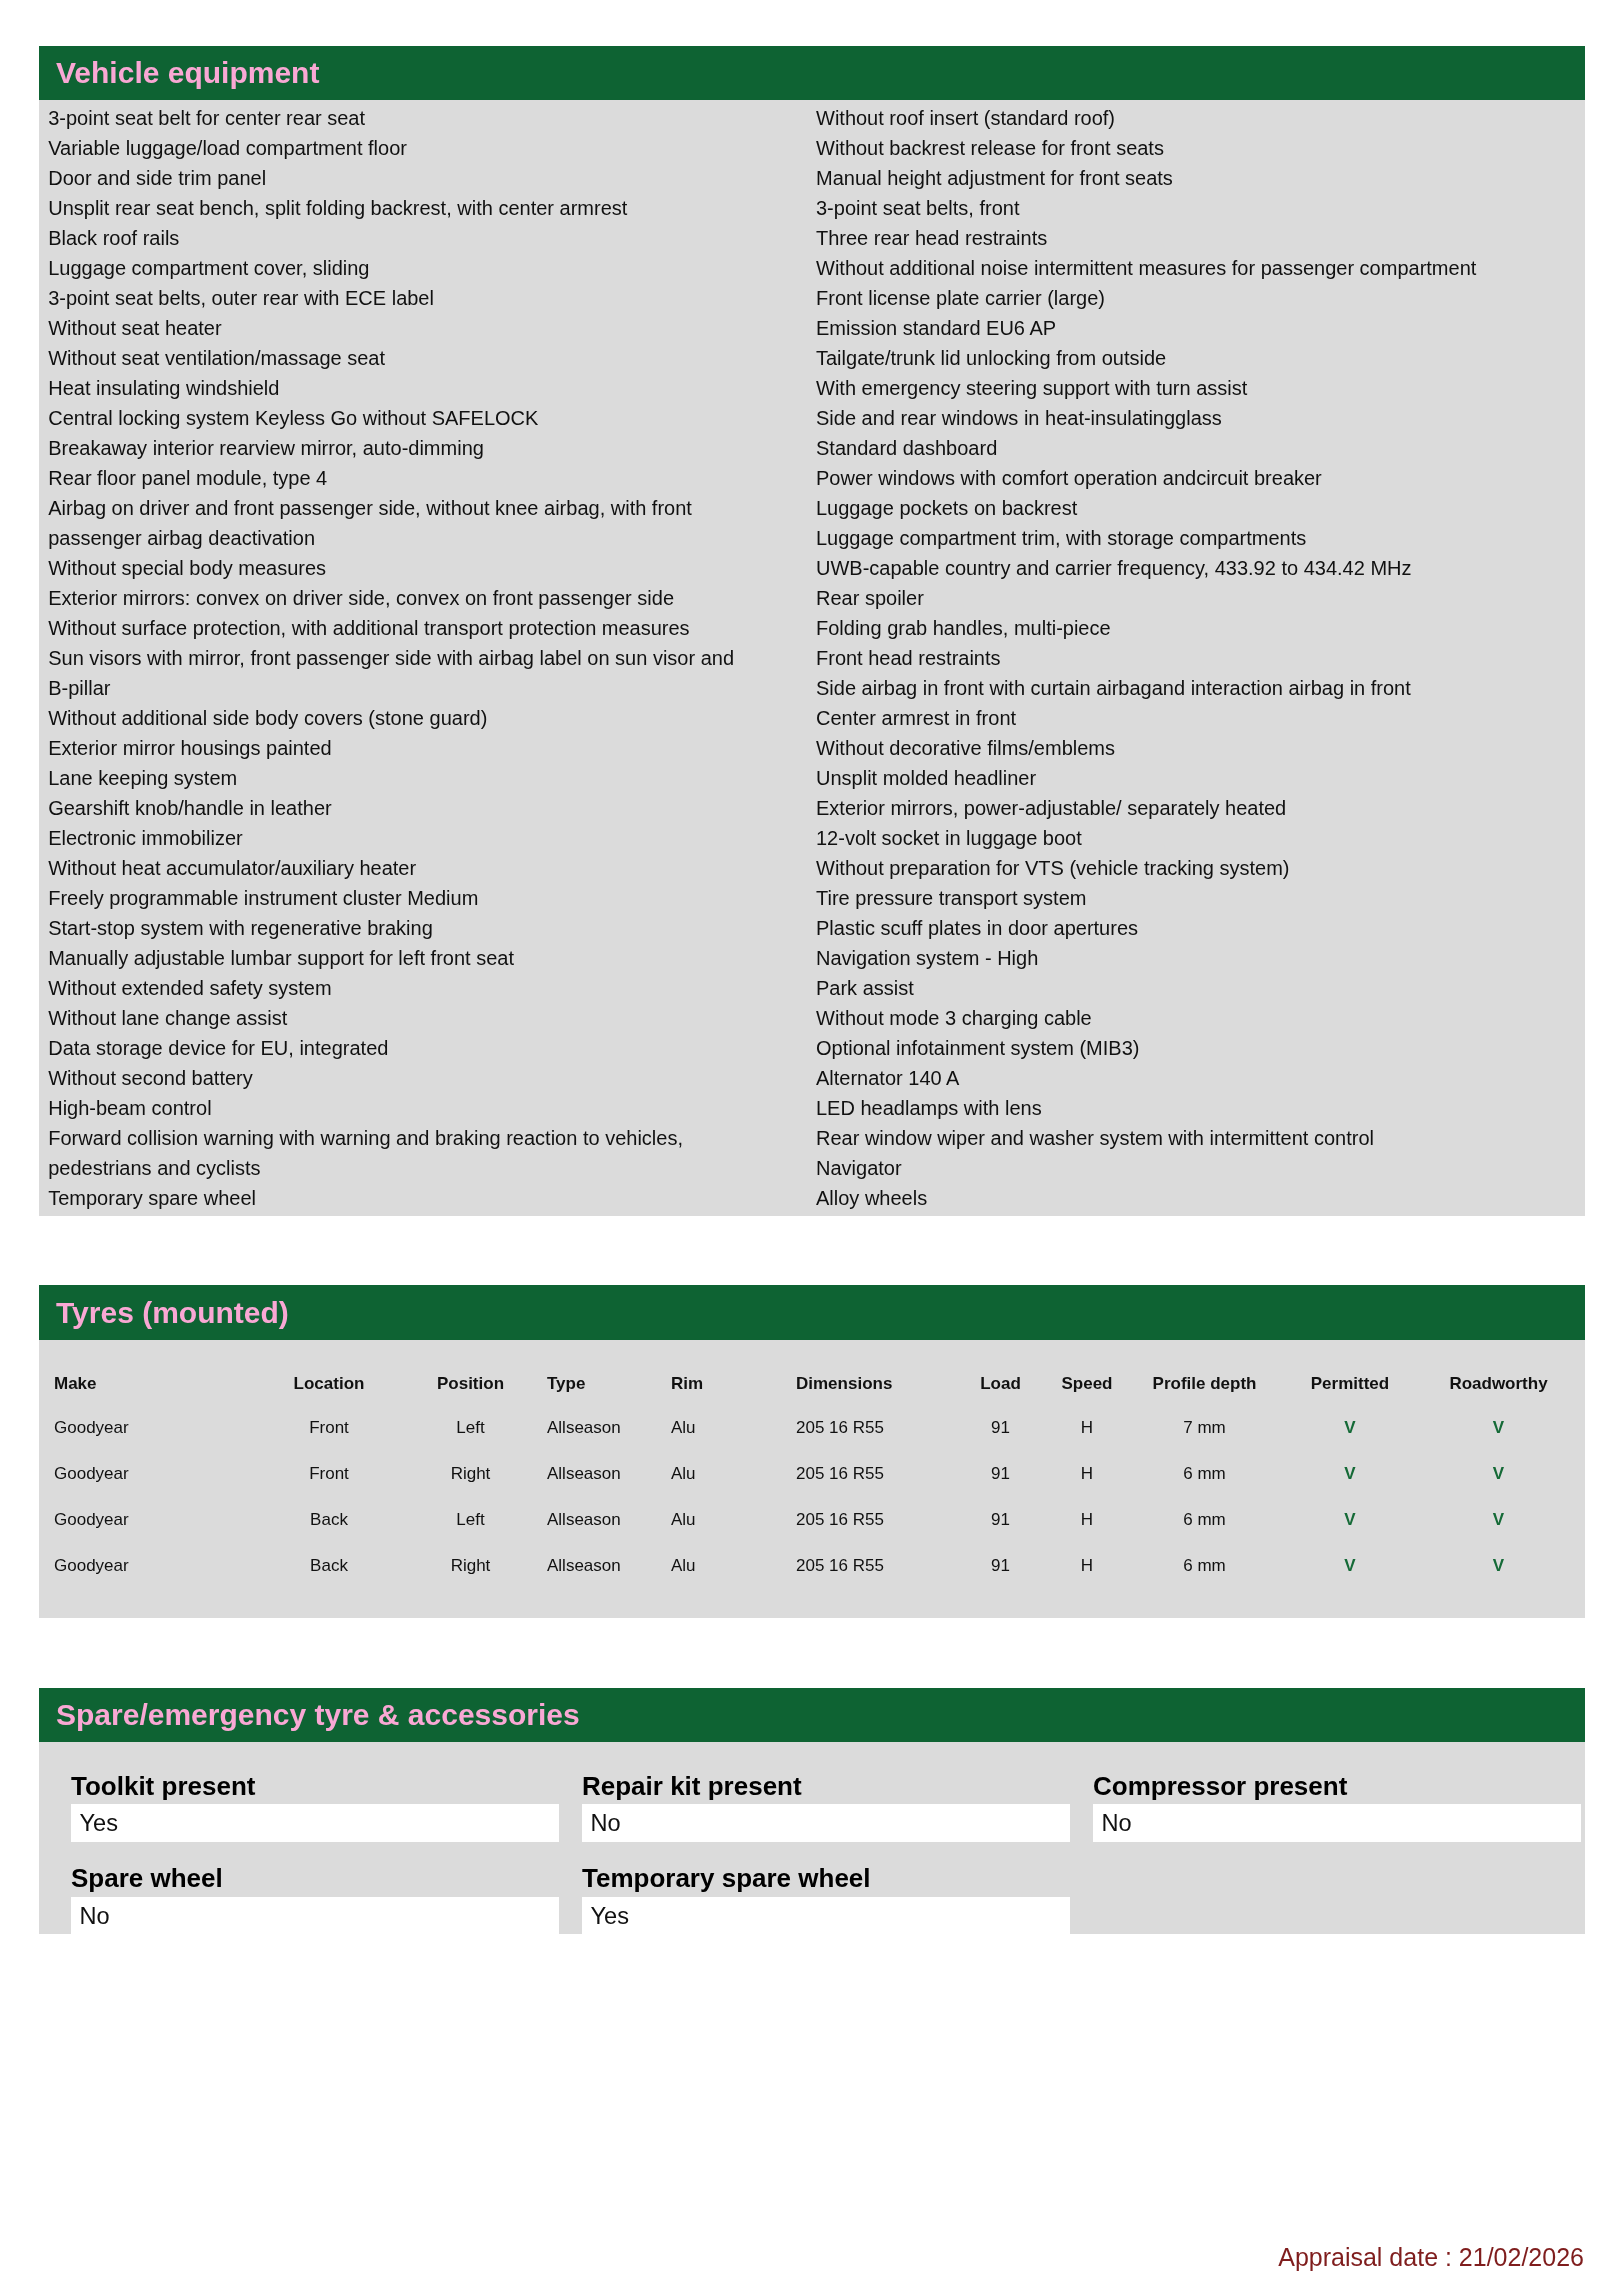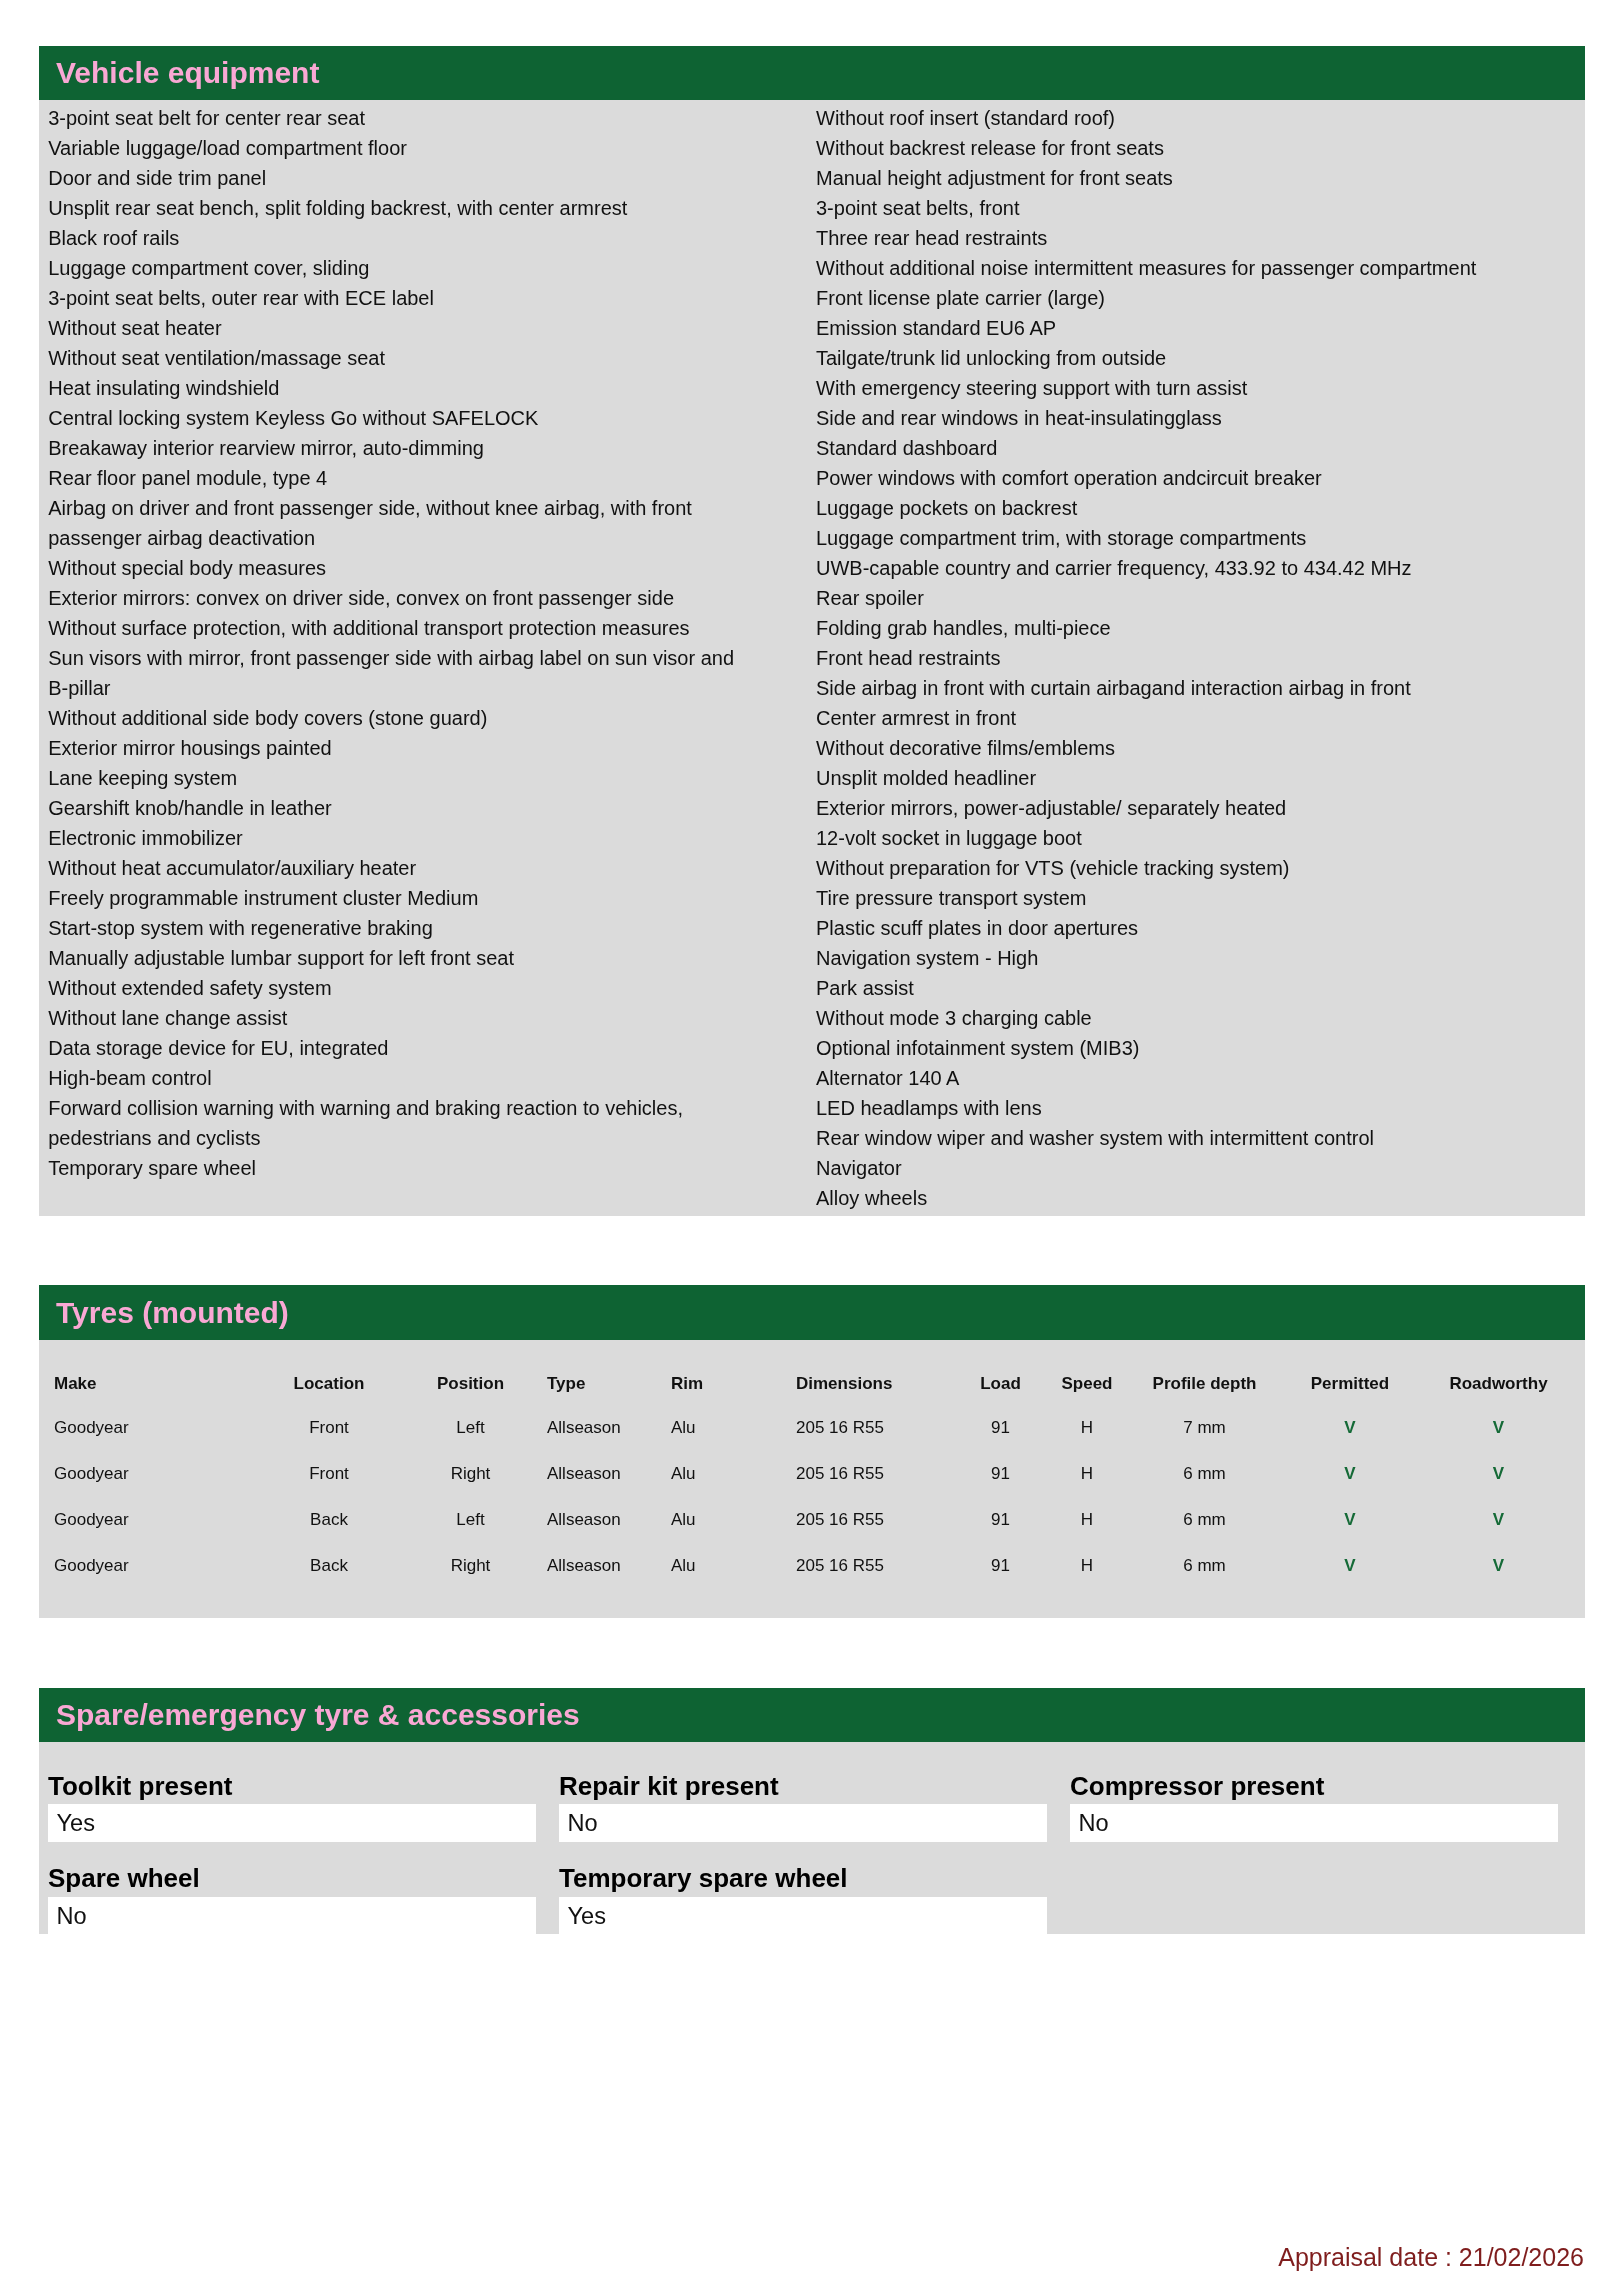--- a/index.html
+++ b/index.html
@@ -50,21 +50,21 @@
   .t-row{height:46px;align-items:center;}
   #tyre-rows{margin-top:7.9px;}
   .t-cell.a-l{text-align:left;}
   .t-cell.a-c{text-align:center;}
   .t-cell.check{color:var(--check);font-weight:bold;}
 
   
   #sec-spare{top:1688px;}
   #sec-spare .panel-body{
     height:192px;box-sizing:border-box;
-    padding:30px 15px 0 9px;
+    padding:30px 15px 0 32px;
     display:grid;
     grid-template-columns:488px 488px 488px;
     column-gap:23px;row-gap:22px;
     align-content:start;
   }
   .field-label{font-size:26px;font-weight:bold;line-height:29px;color:#000;}
   .field-box{
     margin-top:3.3px;background:#ffffff;
     height:38px;line-height:38px;
     padding-left:8.5px;font-size:23.6px;
@@ -113,20 +113,21 @@
           <div>Lane keeping system</div>
           <div>Gearshift knob/handle in leather</div>
           <div>Electronic immobilizer</div>
           <div>Without heat accumulator/auxiliary heater</div>
           <div>Freely programmable instrument cluster Medium</div>
           <div>Start-stop system with regenerative braking</div>
           <div>Manually adjustable lumbar support for left front seat</div>
           <div>Without extended safety system</div>
           <div>Without lane change assist</div>
           <div>Data storage device for EU, integrated</div>
+          <div>Without second battery</div>
           <div>High-beam control</div>
           <div>Forward collision warning with warning and braking reaction to vehicles,</div>
           <div>pedestrians and cyclists</div>
           <div>Temporary spare wheel</div>
         </div>
       <div class="equip-col" id="equip-right">
           <div>Without roof insert (standard roof)</div>
           <div>Without backrest release for front seats</div>
           <div>Manual height adjustment for front seats</div>
           <div>3-point seat belts, front</div>

